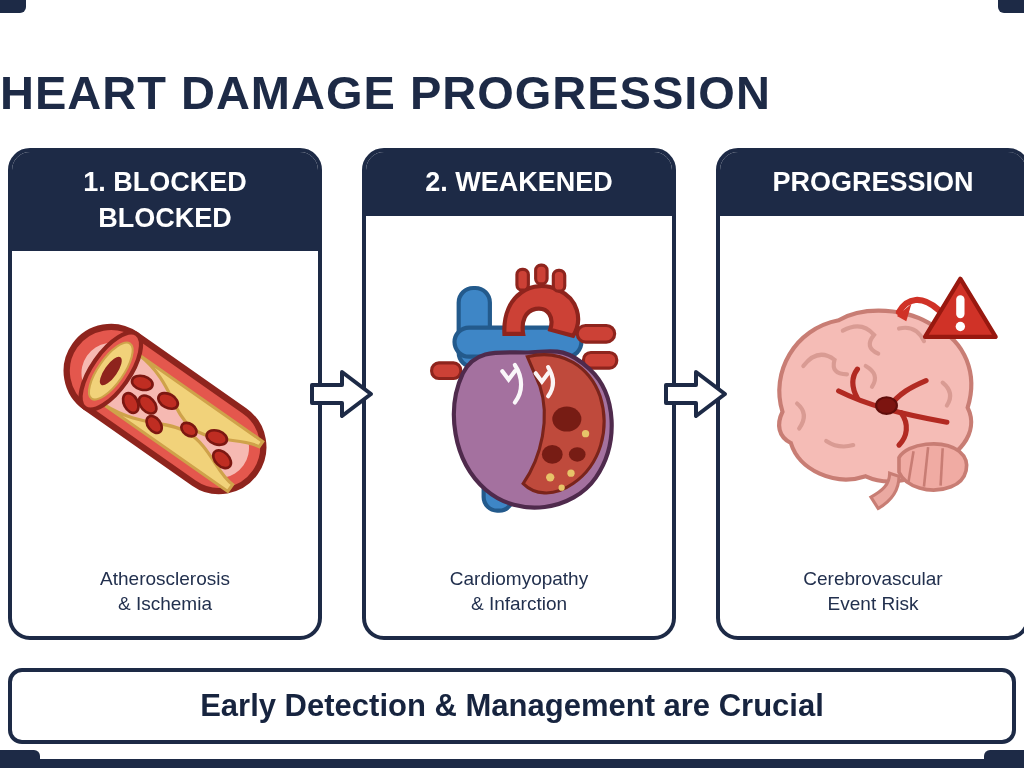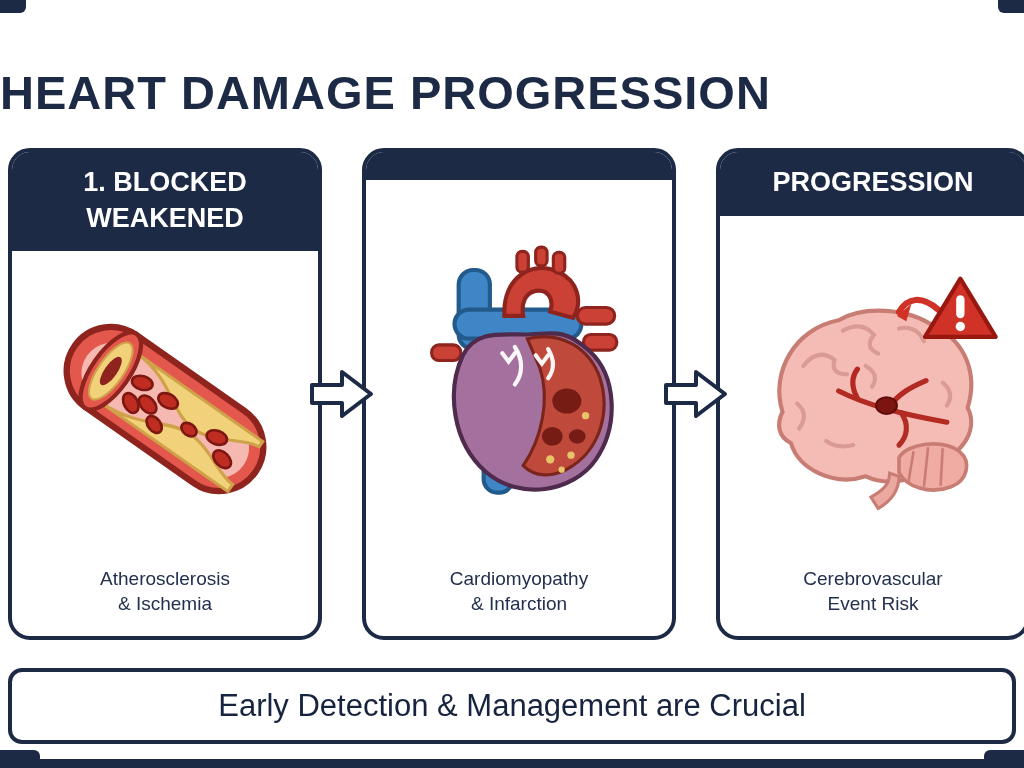--- a/index.html
+++ b/index.html
@@ -41,39 +41,39 @@
     flex:1;display:flex;align-items:center;justify-content:center;
     position:relative;z-index:3;margin:0 -12px;
   }
   .arrow-wrap svg{display:block;}
 
   .footer{
     position:absolute;top:668px;left:8px;width:1008px;height:76px;box-sizing:border-box;
     border:4px solid #1d2a46;border-radius:14px;background:#ffffff;
     display:flex;align-items:center;justify-content:center;
   }
-  .footer-text{font-size:31px;font-weight:400;color:#17243f;}
+  .footer-text{font-size:31px;font-weight:700;color:#17243f;}
 </style>
 </head>
 <body>
 
 <div class="corner-mark cm-tl"></div>
 <div class="corner-mark cm-tr"></div>
 <div class="corner-mark cm-bl"></div>
 <div class="corner-mark cm-br"></div>
 <div class="bottom-bar"></div>
 
 <h1 class="title">HEART DAMAGE PROGRESSION</h1>
 
 <div class="cards">
 
   <div class="card">
     <div class="card-header">
       <span style="display:block">1. BLOCKED</span>
-      <span style="display:block">WEAKENED</span>
+      <span style="display:block">BLOCKED</span>
     </div>
     <div class="card-body">
       <svg width="252" height="252" viewBox="0 0 240 240">
         <g transform="rotate(35 120 120)">
           <rect x="15" y="78" width="210" height="84" rx="42" fill="#e4574d" stroke="#8e241d" stroke-width="6"></rect>
           <rect x="30" y="92" width="182" height="58" rx="29" fill="#f6b9b2"></rect>
           <path d="M70 92 C110 94 126 118 150 120 C175 122 196 100 214 98 L214 92 Z" fill="#f1d27a" stroke="#cfa24a" stroke-width="3"></path>
           <path d="M70 150 C110 148 126 128 150 126 C175 124 196 142 214 142 L214 150 Z" fill="#f1d27a" stroke="#cfa24a" stroke-width="3"></path>
           <g fill="#bf2d22" stroke="#7c1711" stroke-width="2.5">
             <ellipse cx="88" cy="112" rx="10" ry="6.5" transform="rotate(-20 88 112)"></ellipse>
@@ -98,20 +98,21 @@
   </div>
 
   <div class="arrow-wrap">
     <svg width="64" height="52" viewBox="0 0 64 52">
       <polygon points="2,17 32,17 32,4 61,26 32,48 32,35 2,35" fill="#ffffff" stroke="#1d2a46" stroke-width="4" stroke-linejoin="round"></polygon>
     </svg>
   </div>
 
   <div class="card">
     <div class="card-header">
+      <span style="display:block">2. WEAKENED</span>
     </div>
     <div class="card-body">
       <svg width="250" height="260" viewBox="0 0 240 250">
 
         <rect x="86" y="168" width="28" height="72" rx="13" fill="#3e86c6" stroke="#235a8c" stroke-width="4"></rect>
 
         <rect x="62" y="26" width="30" height="76" rx="14" fill="#3e86c6" stroke="#235a8c" stroke-width="4"></rect>
 
         <rect x="58" y="64" width="122" height="28" rx="14" fill="#3e86c6" stroke="#235a8c" stroke-width="4"></rect>
 

